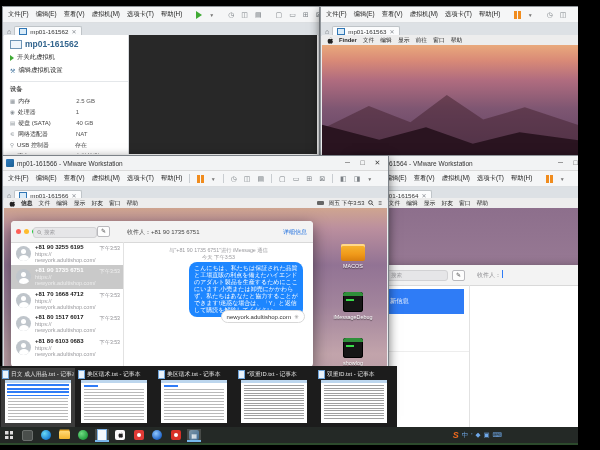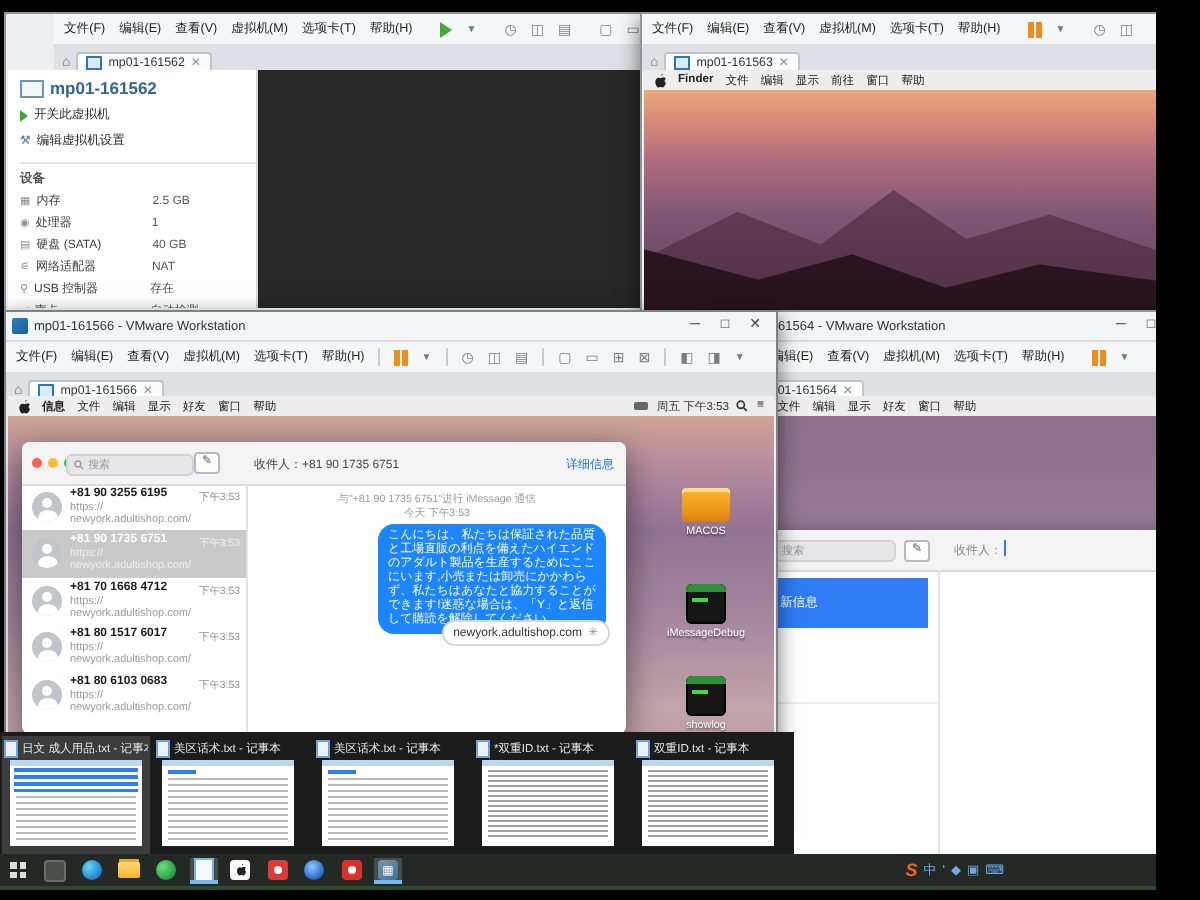--- a/index.html
+++ b/index.html
@@ -109,21 +109,21 @@
   .devrow .lab{width:58px;}
   .devrow .val{color:#555;}
   .darkview{position:absolute;left:125px;right:1px;top:0;bottom:1px;background:#282828;}
   svg{display:block;}
 </style>
 </head>
 <body>
 
 <div id="stage">
 
-  <div class="win" style="left:2px;top:6px;width:316px;height:149px;z-index:1;padding-left:24px;">
+  <div class="win" style="left:2px;top:6px;width:316px;height:149px;z-index:1;">
     <div class="menubar">
       <span>文件(F)</span>
       <span>编辑(E)</span>
       <span>查看(V)</span>
       <span>虚拟机(M)</span>
       <span>选项卡(T)</span>
       <span>帮助(H)</span>
       <span class="tbsep"></span>
       <span class="playbtn"></span>
       <span class="caret">▼</span>

